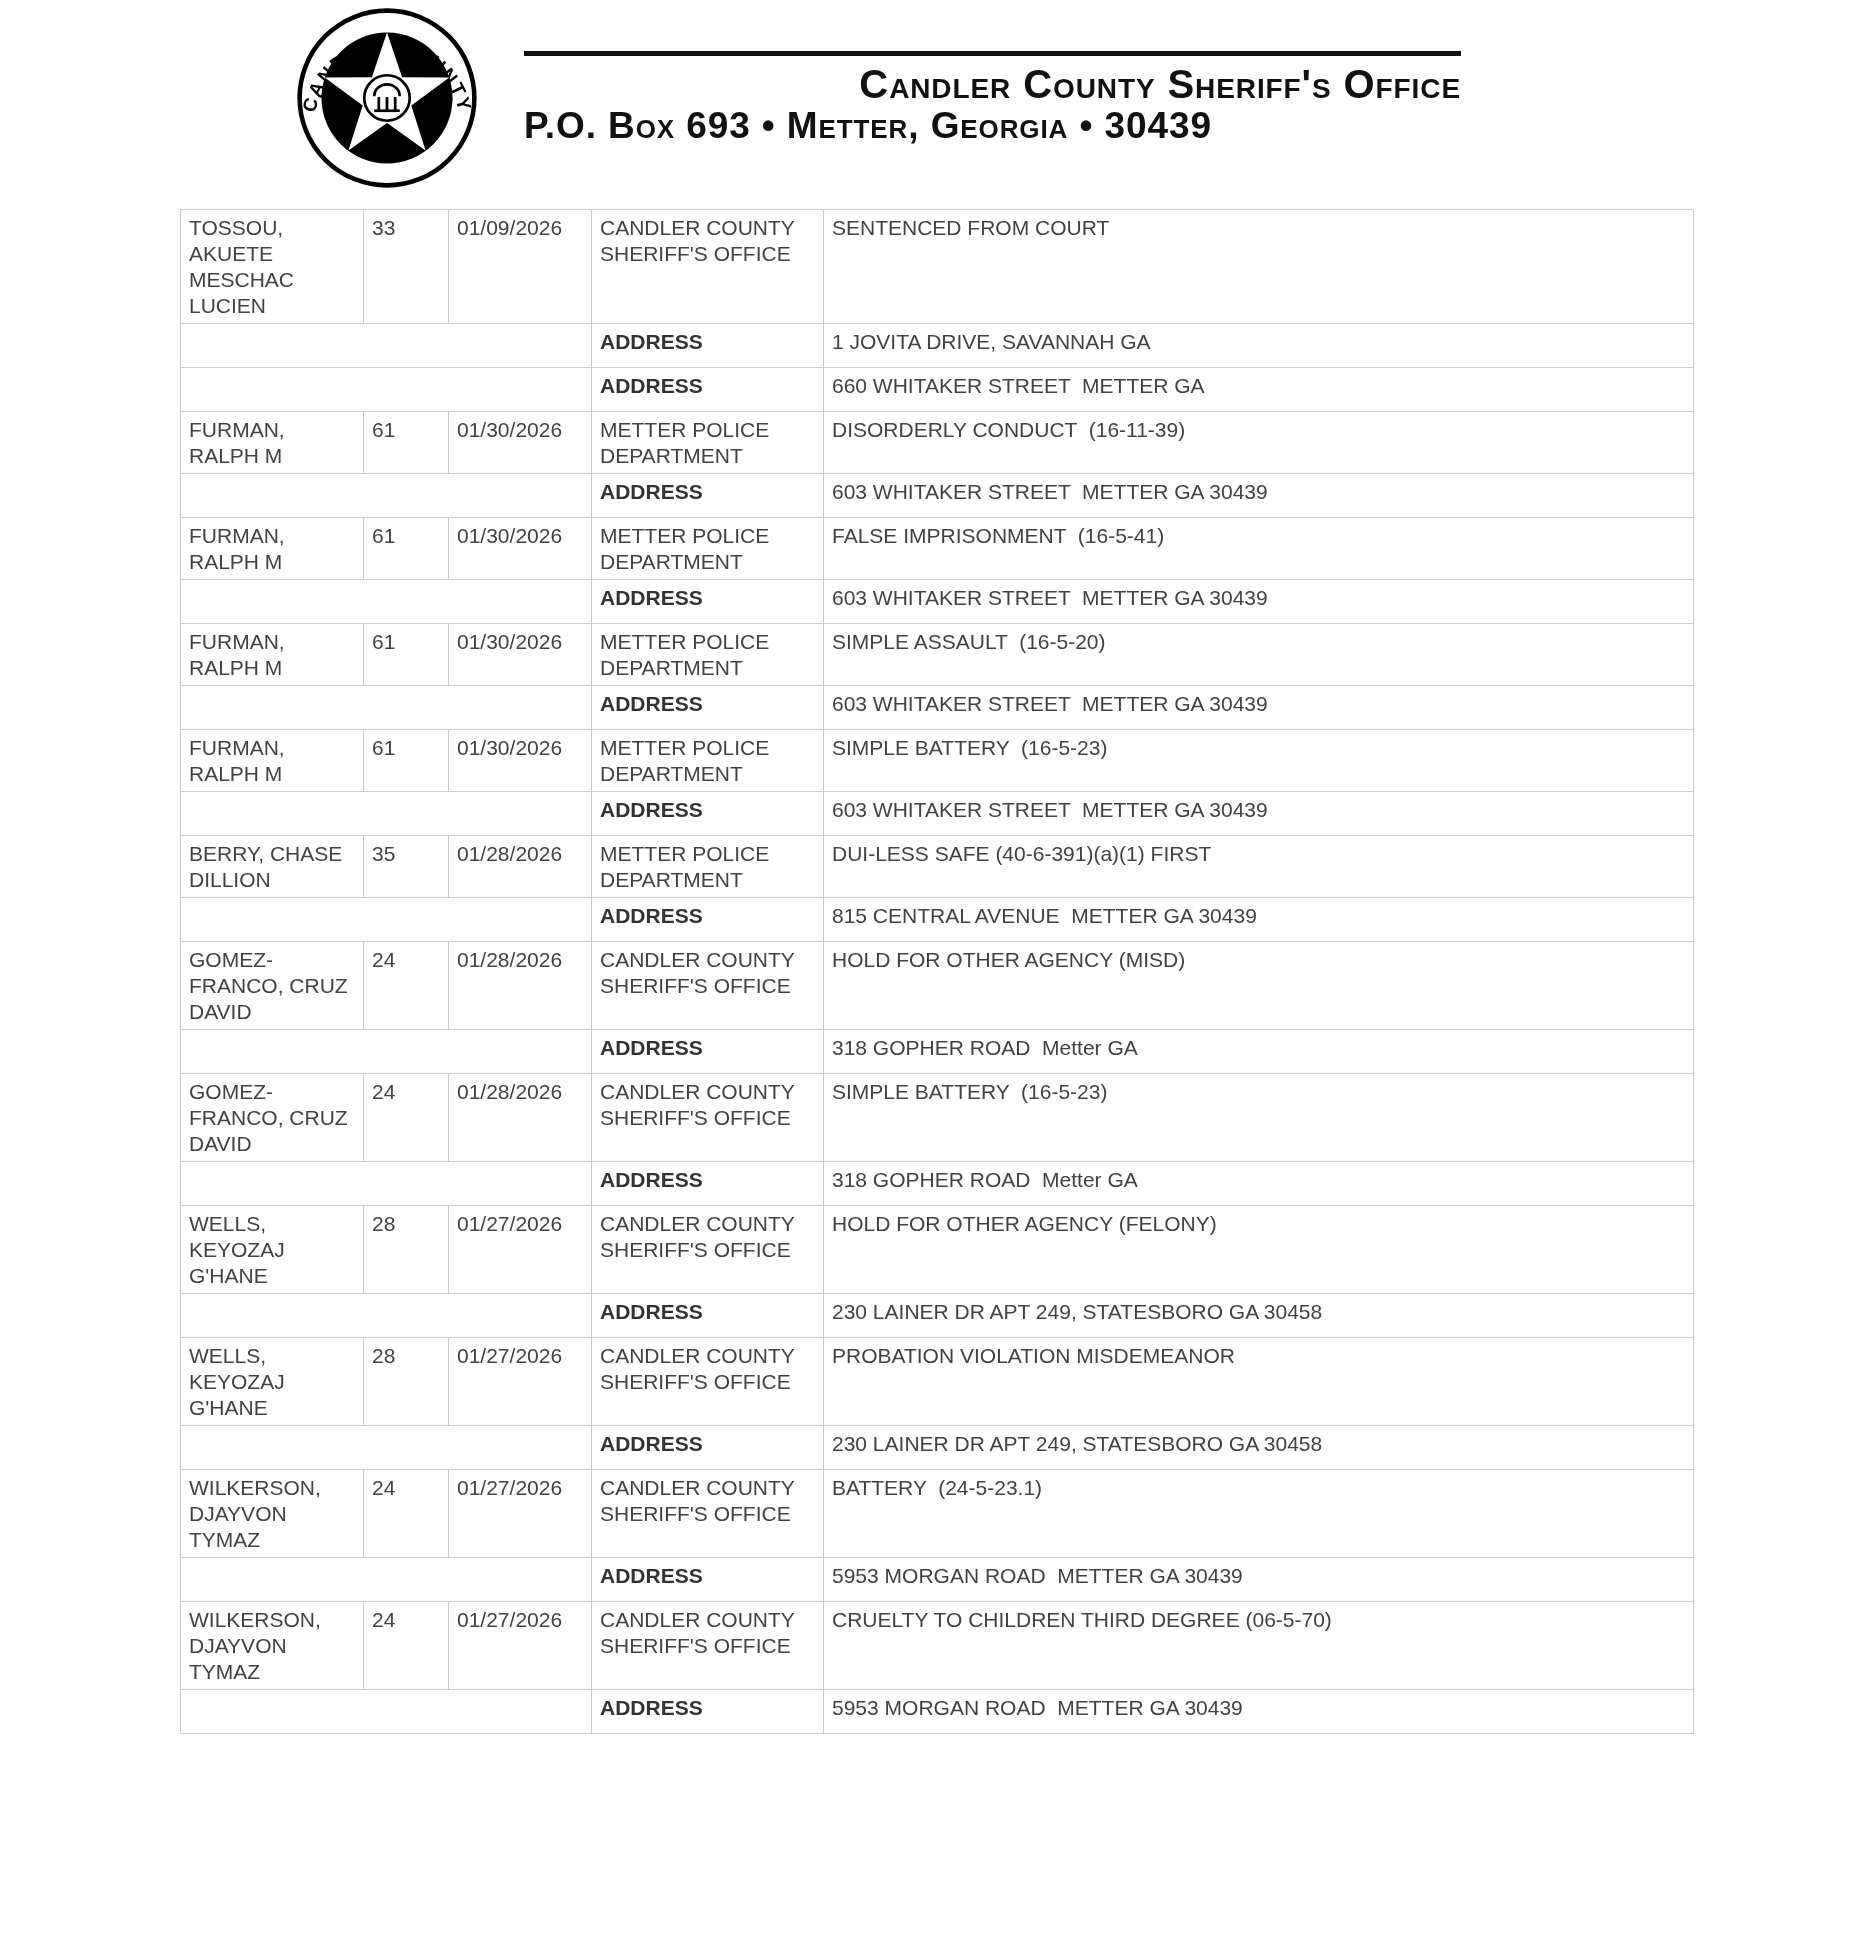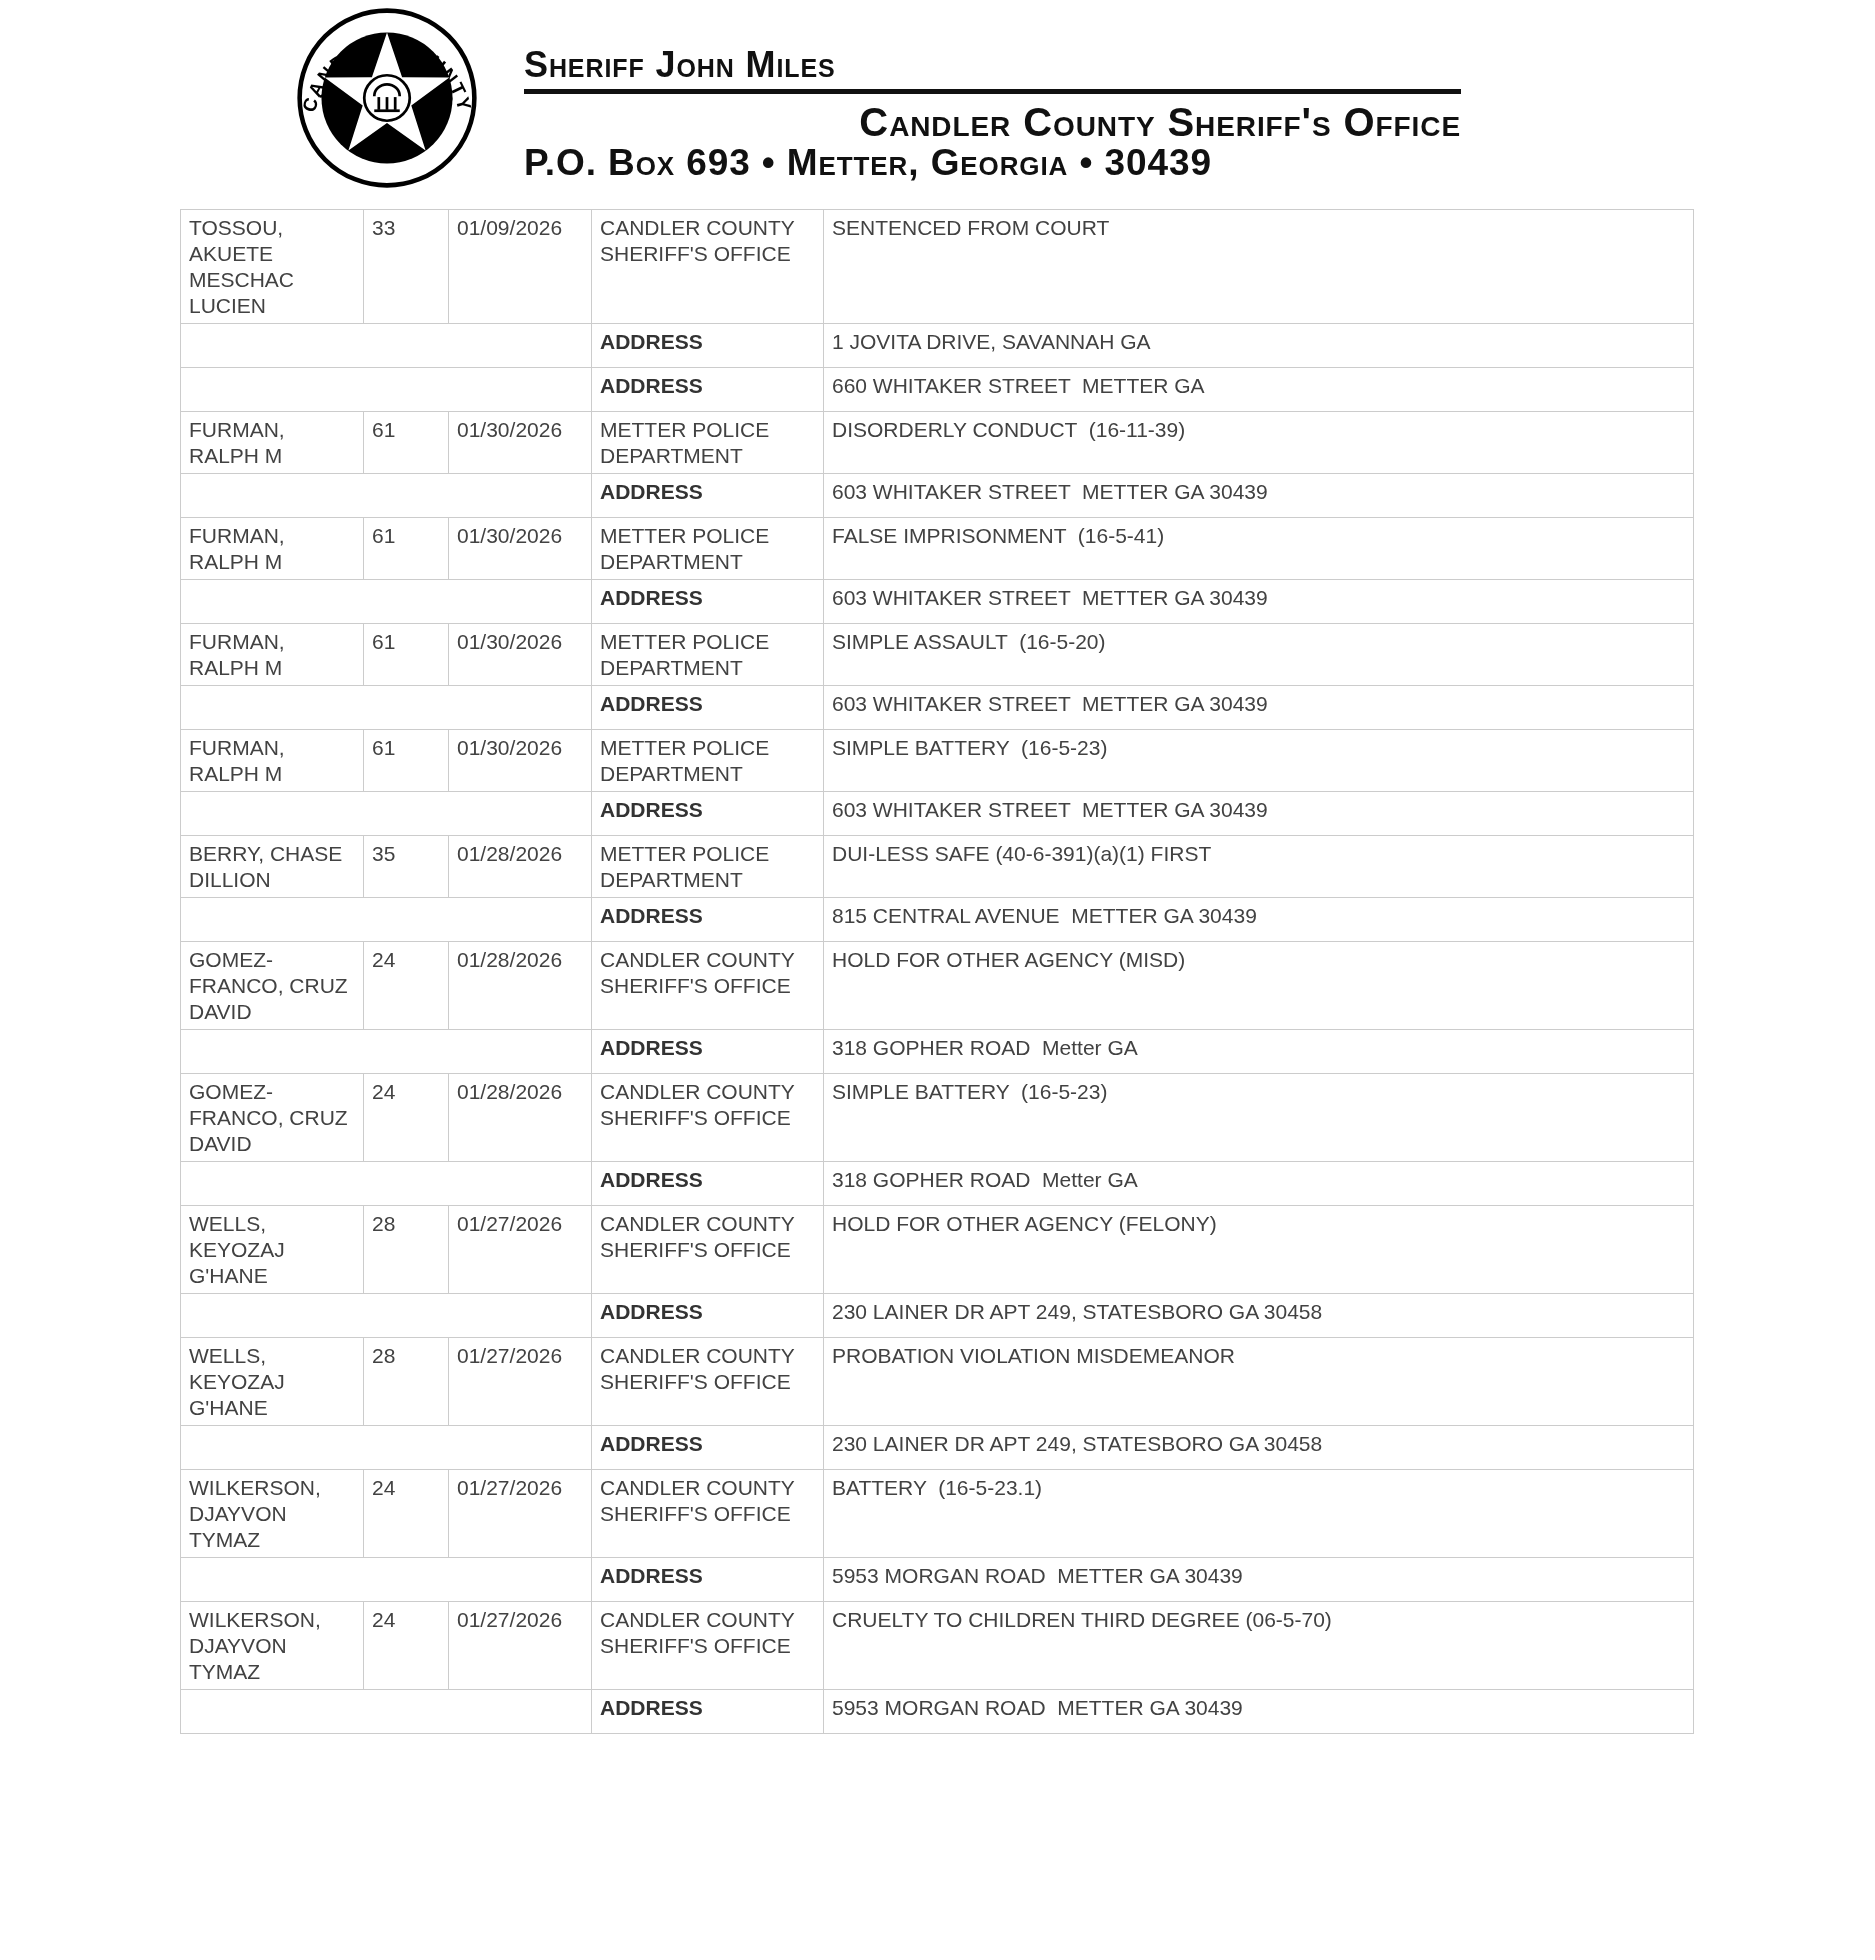--- a/index.html
+++ b/index.html
@@ -124,21 +124,20 @@
       <g stroke="#000000" stroke-width="3" fill="none">
         <path d="M 86,98 A 14,13 0 0 1 114,98"></path>
         <line x1="86" y1="114" x2="114" y2="114"></line>
         <line x1="91" y1="99" x2="91" y2="113"></line>
         <line x1="100" y1="99" x2="100" y2="113"></line>
         <line x1="109" y1="99" x2="109" y2="113"></line>
       </g>
     </svg>
 
     <div class="header-right">
-      <div class="sheriff-name">Sheriff John Miles</div>
       <div class="header-rule"></div>
       <div class="office-name">Candler County Sheriff's Office</div>
       <div class="office-address">P.O. Box 693 • Metter, Georgia • 30439</div>
     </div>
   </div>
 
   <table class="roster">
     <colgroup>
       <col style="width:183px">
       <col style="width:85px">
@@ -281,21 +280,21 @@
     <td class="blank" colspan="3"></td>
     <td class="addr-label">ADDRESS</td>
     <td class="addr-value">230 LAINER DR APT 249, STATESBORO GA 30458</td>
   </tr>
 
   <tr class="person-row">
     <td class="name">WILKERSON, DJAYVON TYMAZ</td>
     <td class="age">24</td>
     <td class="date">01/27/2026</td>
     <td class="agency">CANDLER COUNTY SHERIFF'S OFFICE</td>
-    <td class="charge">BATTERY  (16-5-23.1)</td>
+    <td class="charge">BATTERY  (24-5-23.1)</td>
   </tr>
   <tr class="address-row">
     <td class="blank" colspan="3"></td>
     <td class="addr-label">ADDRESS</td>
     <td class="addr-value">5953 MORGAN ROAD  METTER GA 30439</td>
   </tr>
 
   <tr class="person-row">
     <td class="name">WILKERSON, DJAYVON TYMAZ</td>
     <td class="age">24</td>

